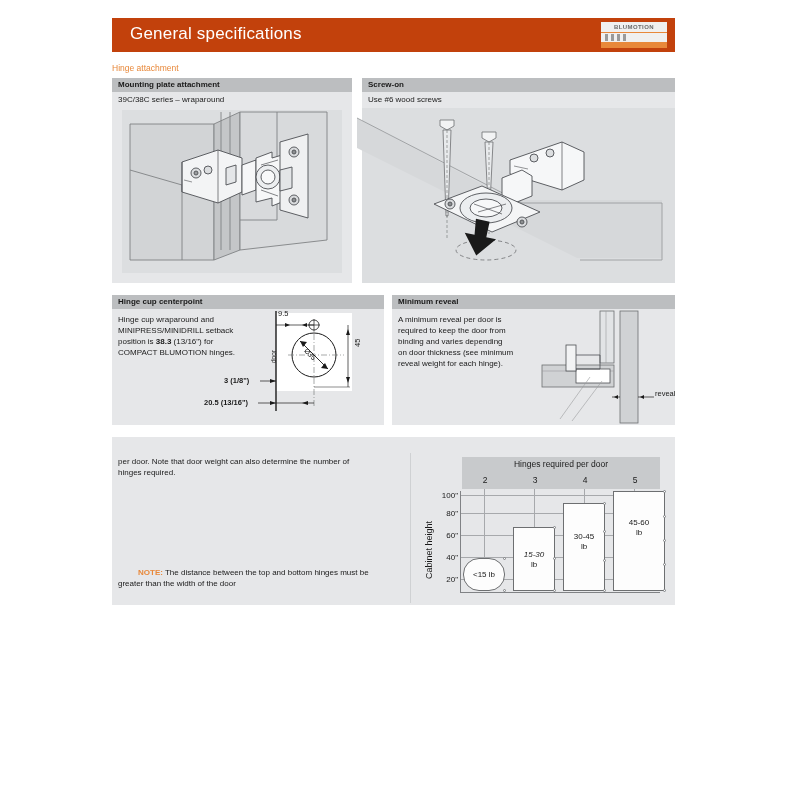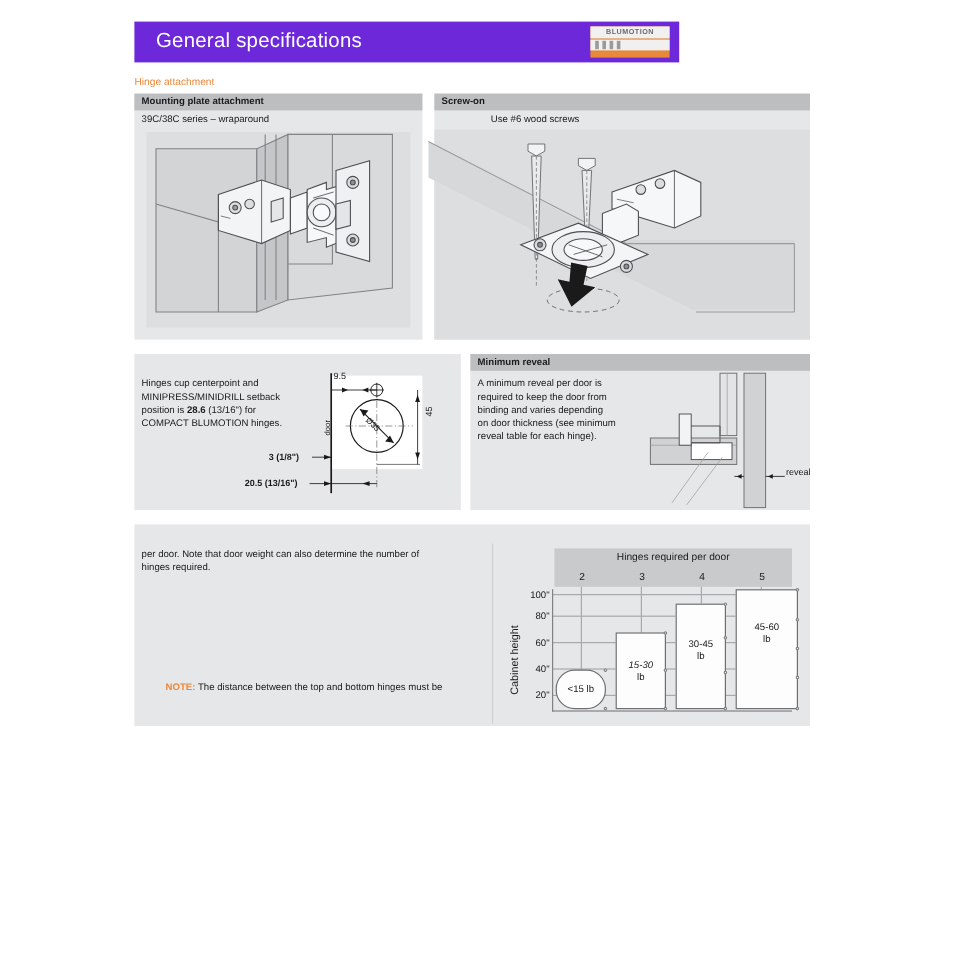--- a/index.html
+++ b/index.html
@@ -6,21 +6,21 @@
   body{
     width:800px;height:800px;
     background:#ffffff;
     font-family:"Liberation Sans", sans-serif;
     -webkit-font-smoothing:antialiased;
     overflow:hidden;
   }
   .page{position:absolute;left:100px;top:0;width:575px;height:800px;background:#fff;}
 
   
-  .hdr{position:absolute;left:12px;top:18px;width:454px;height:34px;background:#6d28d9;}
+  .hdr{position:absolute;left:12px;top:18px;width:563px;height:34px;background:#c2410c;}
   .hdr-title{position:absolute;left:18px;top:6px;font-size:17px;color:#ffffff;letter-spacing:.2px;}
   .logo{position:absolute;right:8px;top:4px;width:66px;height:26px;background:#e8883a;}
   .logo-top{position:absolute;left:0;top:0;width:66px;height:10px;background:#f0f0f0;
             font-size:6px;letter-spacing:.4px;color:#6a6a6a;text-align:center;line-height:10px;font-weight:bold;}
   .logo-bar{position:absolute;left:0;top:11px;width:66px;height:9px;background:#f0f0f0;}
   .logo-bar i{position:absolute;top:1px;width:3px;height:7px;background:#9a9a9a;display:block;}
 
   .section-label{position:absolute;font-size:8.5px;color:#e8883a;}
 
   
@@ -114,21 +114,21 @@
           <path d="M158 60 L170 57 L170 78 L158 81 Z" fill="#e3e5e7"></path>
         </g>
       </svg>
     </div>
   </div>
 
   <div class="panel" style="left:262px;top:78px;width:313px;height:205px;">
     <div class="panel-hd">
       <span>Screw-on</span>
     </div>
-    <div class="panel-sub" style="top:17px;margin-left:41px;">Use #6 wood screws</div>
+    <div class="panel-sub" style="top:17px;">Use #6 wood screws</div>
     <div class="drawing" style="left:0px;top:30px;width:313px;height:175px;background:#dcdee0;">
       <svg width="313" height="175" viewBox="0 0 313 175">
 
         <g stroke="#9a9c9e" stroke-width="0.9" fill="none">
           <path d="M-5 10 L150 92 L300 92 L300 150 L215 150 L-5 40 Z" fill="#d6d8da" stroke="none"></path>
           <path d="M-5 10 L160 95"></path>
           <path d="M160 95 L300 95"></path>
           <path d="M300 95 L300 152"></path>
           <path d="M300 152 L218 152"></path>
         </g>
@@ -163,25 +163,28 @@
           <path d="M116 104 L144 96" stroke-width="0.7"></path>
         </g>
 
         <ellipse cx="124" cy="142" rx="30" ry="10" fill="none" stroke="#6d6f71" stroke-width="0.8" stroke-dasharray="4,3"></ellipse>
         <path d="M110 112 L124 112 L124 128 L134 128 L118 148 L102 128 L112 128 Z" fill="#1a1a1a" transform="rotate(12 118 130)"></path>
       </svg>
     </div>
   </div>
 
   <div class="panel" style="left:12px;top:295px;width:272px;height:130px;">
+    <div class="panel-hd">
+      <span>Hinge cup centerpoint</span>
+    </div>
     <div class="panel-body" style="left:6px;top:19px;width:140px;">
-      <div>Hinges cup centerpoint and</div>
+      <div>Hinge cup wraparound and</div>
       <div>MINIPRESS/MINIDRILL setback</div>
       <div>
-        <span>position is </span><b>28.6</b><span> (13/16") for</span>
+        <span>position is </span><b>38.3</b><span> (13/16") for</span>
       </div>
       <div>COMPACT BLUMOTION hinges.</div>
     </div>
 
     <div style="position:absolute;left:140px;top:16px;width:128px;height:108px;">
       <svg width="128" height="108" viewBox="0 0 128 108">
 
         <rect x="24" y="2" width="76" height="78" fill="#ffffff" stroke="none"></rect>
 
         <line x1="24" y1="0" x2="24" y2="100" stroke="#1a1a1a" stroke-width="1.4"></line>
@@ -229,21 +232,21 @@
 
   <div class="panel" style="left:292px;top:295px;width:283px;height:130px;">
     <div class="panel-hd">
       <span>Minimum reveal</span>
     </div>
     <div class="panel-body" style="left:6px;top:19px;width:150px;">
       <div>A minimum reveal per door is</div>
       <div>required to keep the door from</div>
       <div>binding and varies depending</div>
       <div>on door thickness (see minimum</div>
-      <div>reveal table for each hinge).</div>
+      <div>reveal weight for each hinge).</div>
     </div>
     <div style="position:absolute;left:150px;top:16px;width:133px;height:112px;">
       <svg width="133" height="112" viewBox="0 0 133 112">
 
         <rect x="78" y="0" width="18" height="112" fill="#d0d2d4" stroke="#6d6f71" stroke-width="0.8"></rect>
 
         <rect x="58" y="0" width="14" height="52" fill="#e2e4e6" stroke="#6d6f71" stroke-width="0.8"></rect>
         <line x1="64" y1="0" x2="64" y2="52" stroke="#9a9c9e" stroke-width="0.6"></line>
 
         <rect x="0" y="54" width="72" height="22" fill="#d0d2d4" stroke="#6d6f71" stroke-width="0.8"></rect>
@@ -266,20 +269,21 @@
     </div>
   </div>
 
   <div class="panel" style="left:12px;top:437px;width:563px;height:168px;">
     <div class="panel-body" style="left:6px;top:19px;width:290px;">
       <div>per door. Note that door weight can also determine the number of</div>
       <div>hinges required.</div>
     </div>
     <div class="panel-body" style="left:6px;top:130px;width:300px;">
       <div><span class="note-kw">NOTE:</span><span> The distance between the top and bottom hinges must be</span></div>
+      <div>greater than the width of the door</div>
     </div>
 
     <div style="position:absolute;left:298px;top:16px;width:1px;height:150px;background:#cfd1d3;"></div>
 
     <div class="chart-wrap" style="left:304px;top:20px;width:256px;height:145px;">
 
       <div class="chart-hd" style="left:46px;top:0px;width:198px;height:32px;">
         <div class="chart-hd-title">Hinges required per door</div>
       </div>
       <div class="chart-colnum" style="left:46px;top:18px;width:46px;">2</div>

